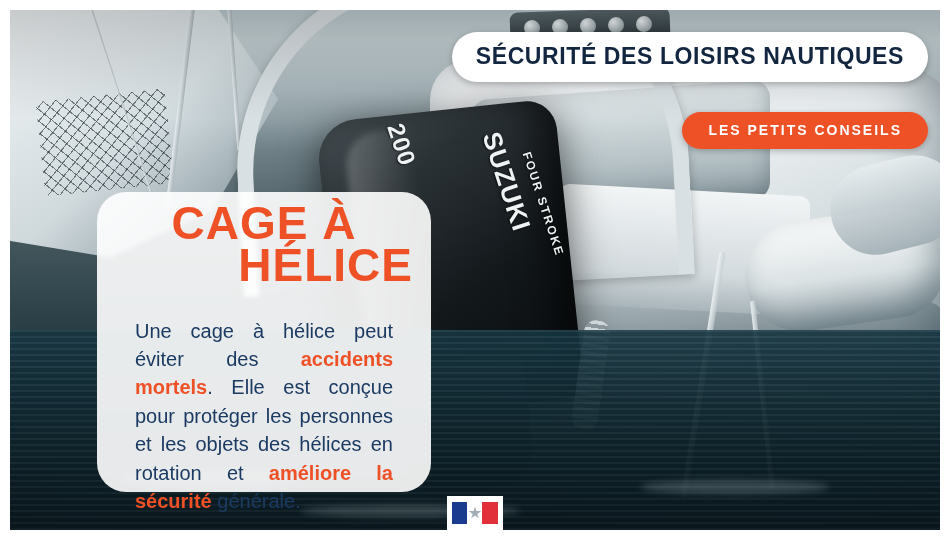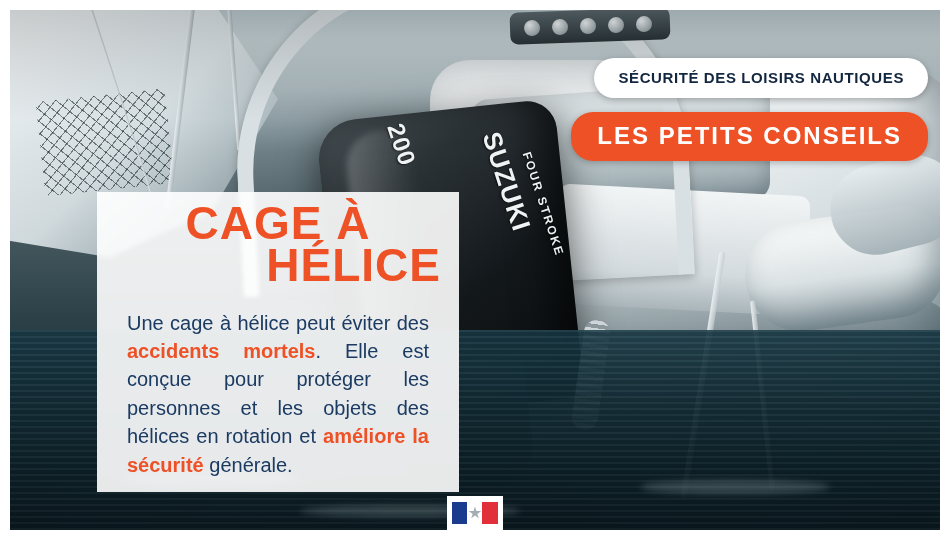--- a/index.html
+++ b/index.html
@@ -236,24 +236,25 @@
     border: 10px solid #ffffff;
     box-sizing: border-box;
     pointer-events: none;
   }
 
   
   .panel {
     position: absolute;
     left: 97px;
     top: 192px;
-    width: 362px;
+    width: 334px;
     height: 300px;
     background: rgba(255,255,255,0.90);
     backdrop-filter: blur(2px);
+    border-radius: 29px;
   }
   .panel-title {
     color: #ef5126;
     font-weight: bold;
     line-height: 0.92;
     letter-spacing: 1px;
     font-size: 46px;
     margin: 10px 0 0 0;
     text-align: center;
   }
@@ -261,48 +262,48 @@
     display: block;
     text-align: right;
     padding-right: 18px;
   }
   .panel-body {
     color: #1b3b63;
     font-size: 20px;
     line-height: 1.42;
     text-align: justify;
     padding: 14px 22px 0 22px;
-    margin: 8px;
+    margin: 16px;
     font-weight: 400;
   }
   .panel-body b { color: #ef5126; font-weight: bold; }
 
   
   .title-chip {
     position: absolute;
     right: 22px;
-    top: 58px;
+    top: 32px;
     background: #ffffff;
     color: #12263f;
     font-weight: bold;
-    font-size: 15px;
+    font-size: 23px;
     letter-spacing: 0.6px;
     padding: 11px 24px 12px 24px;
     border-radius: 26px;
     box-shadow: 0 2px 6px rgba(0,0,0,0.25);
     white-space: nowrap;
   }
   .subtitle-chip {
     position: absolute;
     right: 22px;
     top: 112px;
     background: #ef5126;
     color: #ffffff;
     font-weight: bold;
-    font-size: 24px;
+    font-size: 14px;
     letter-spacing: 2px;
     padding: 10px 26px 11px 26px;
     border-radius: 22px;
     box-shadow: 0 2px 6px rgba(0,0,0,0.25);
     white-space: nowrap;
   }
 
   
   .logo {
     position: absolute;

